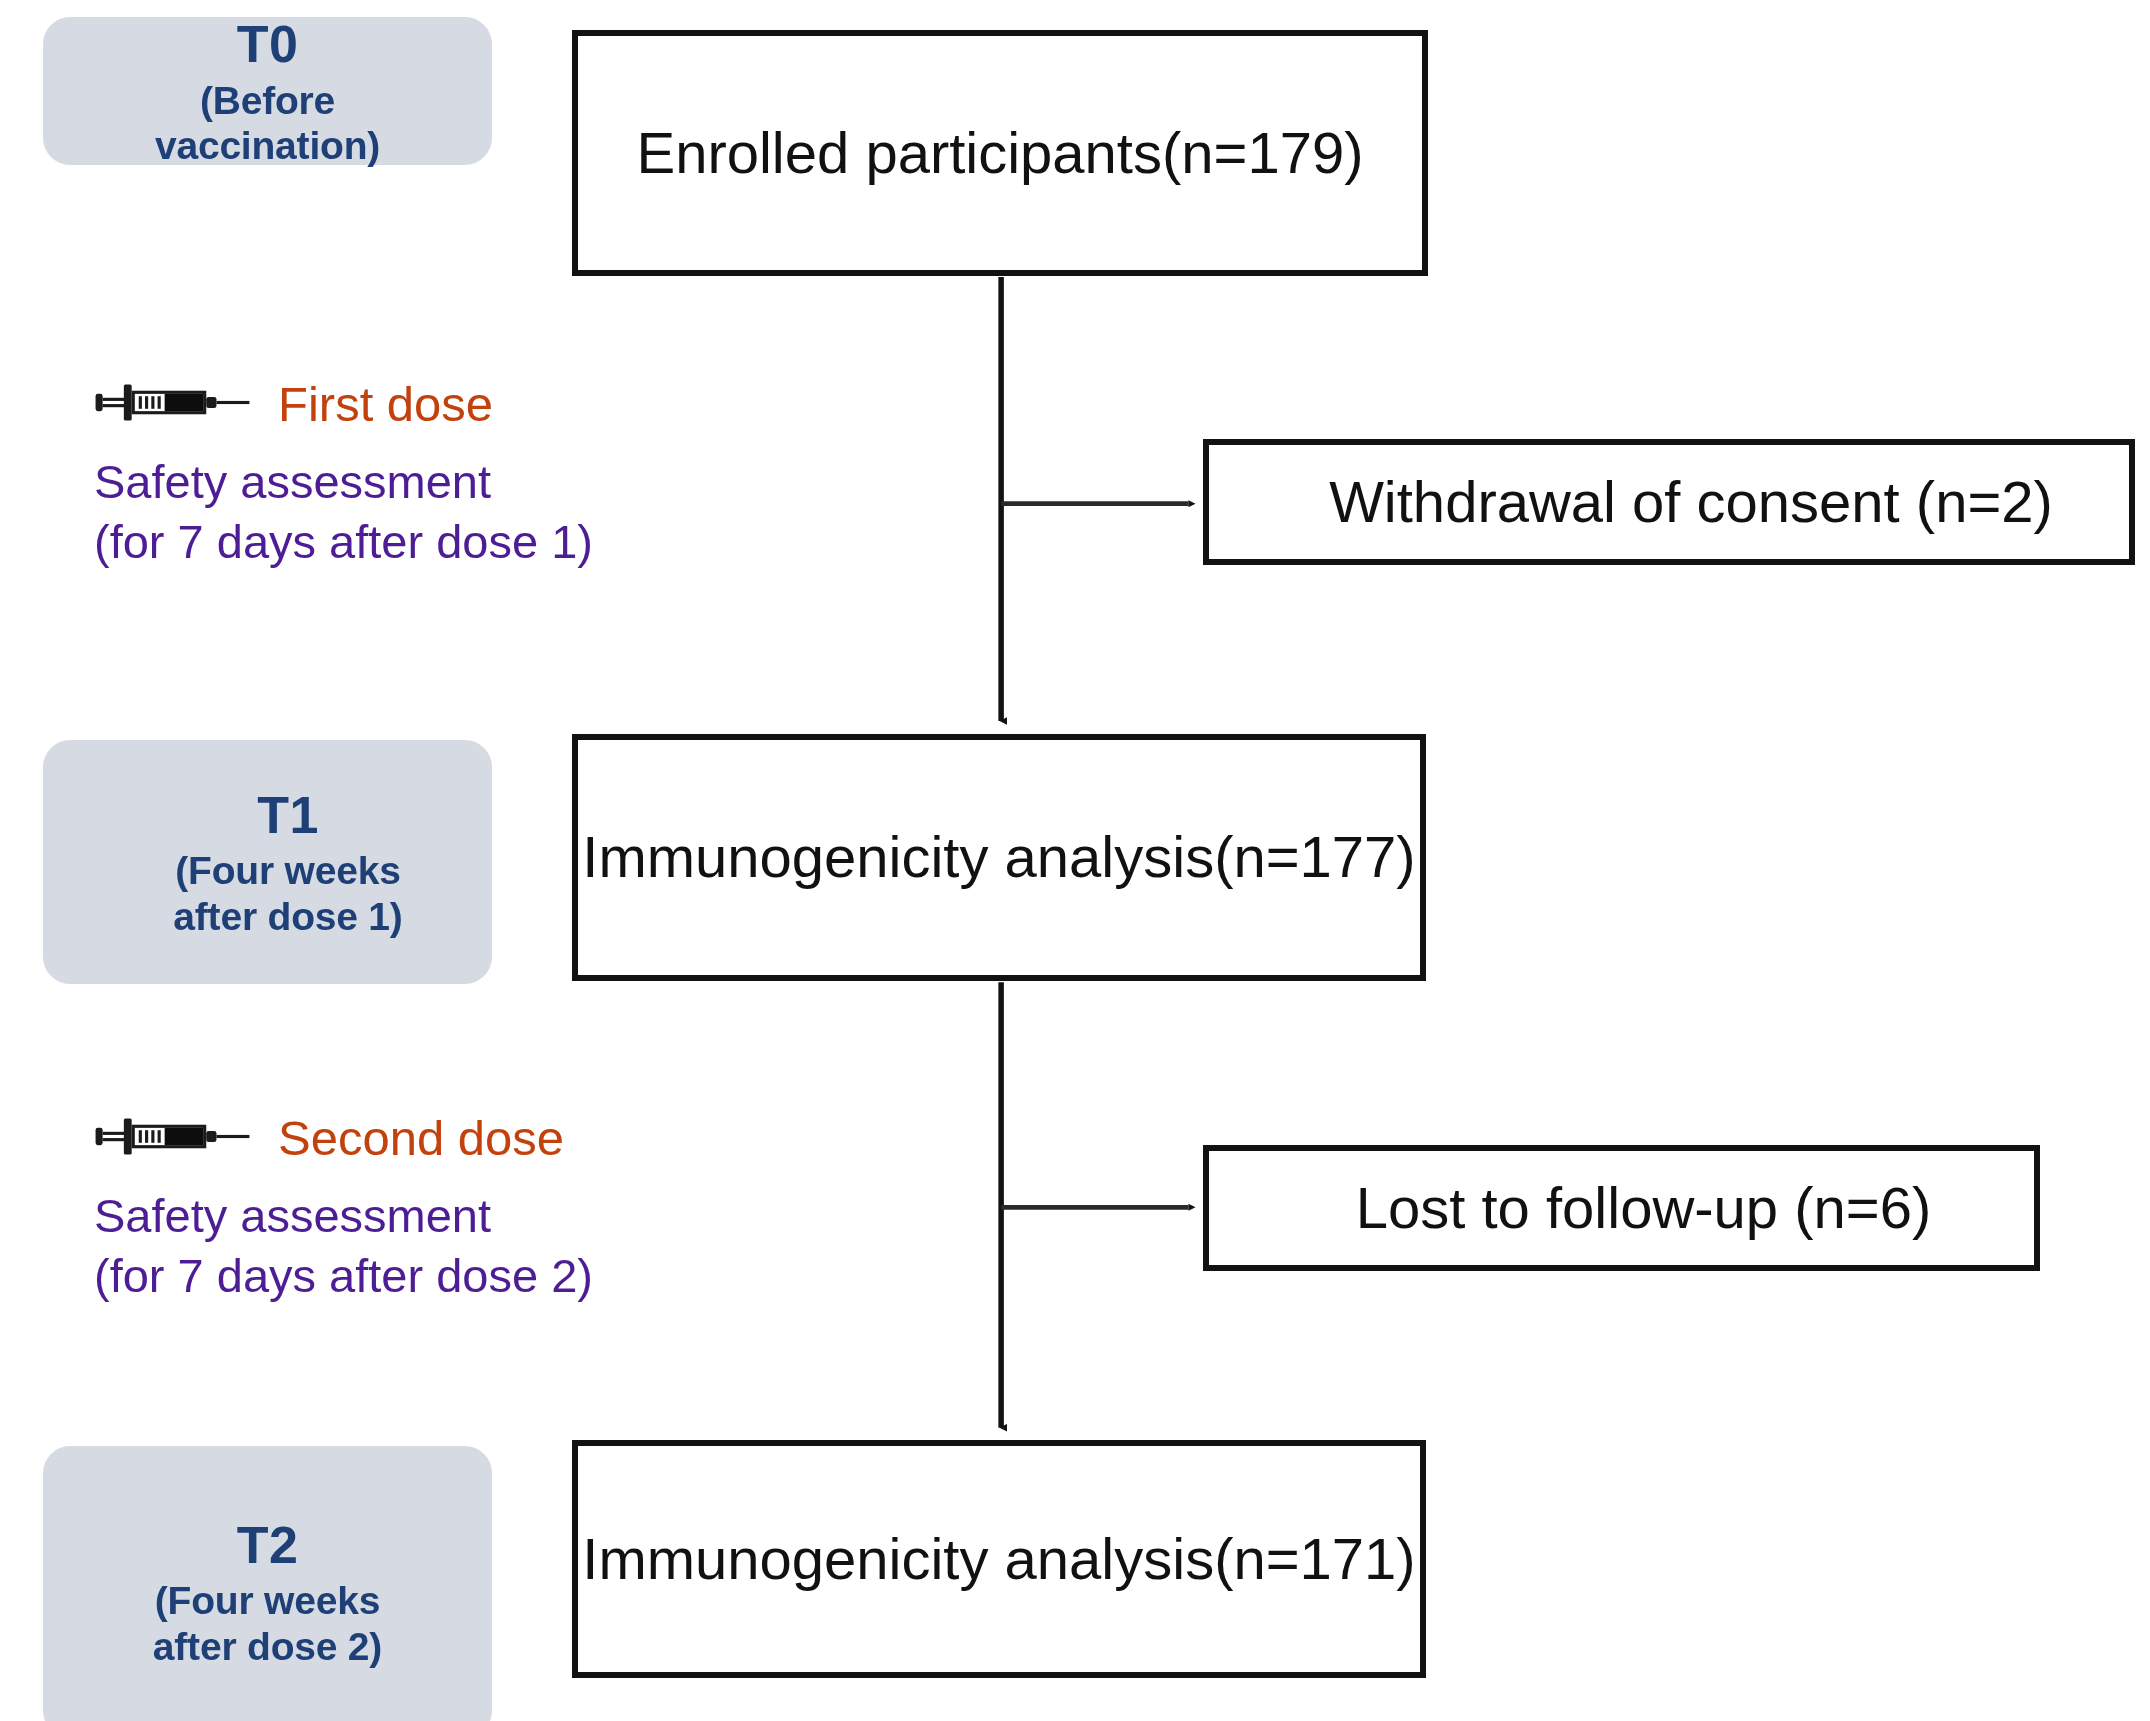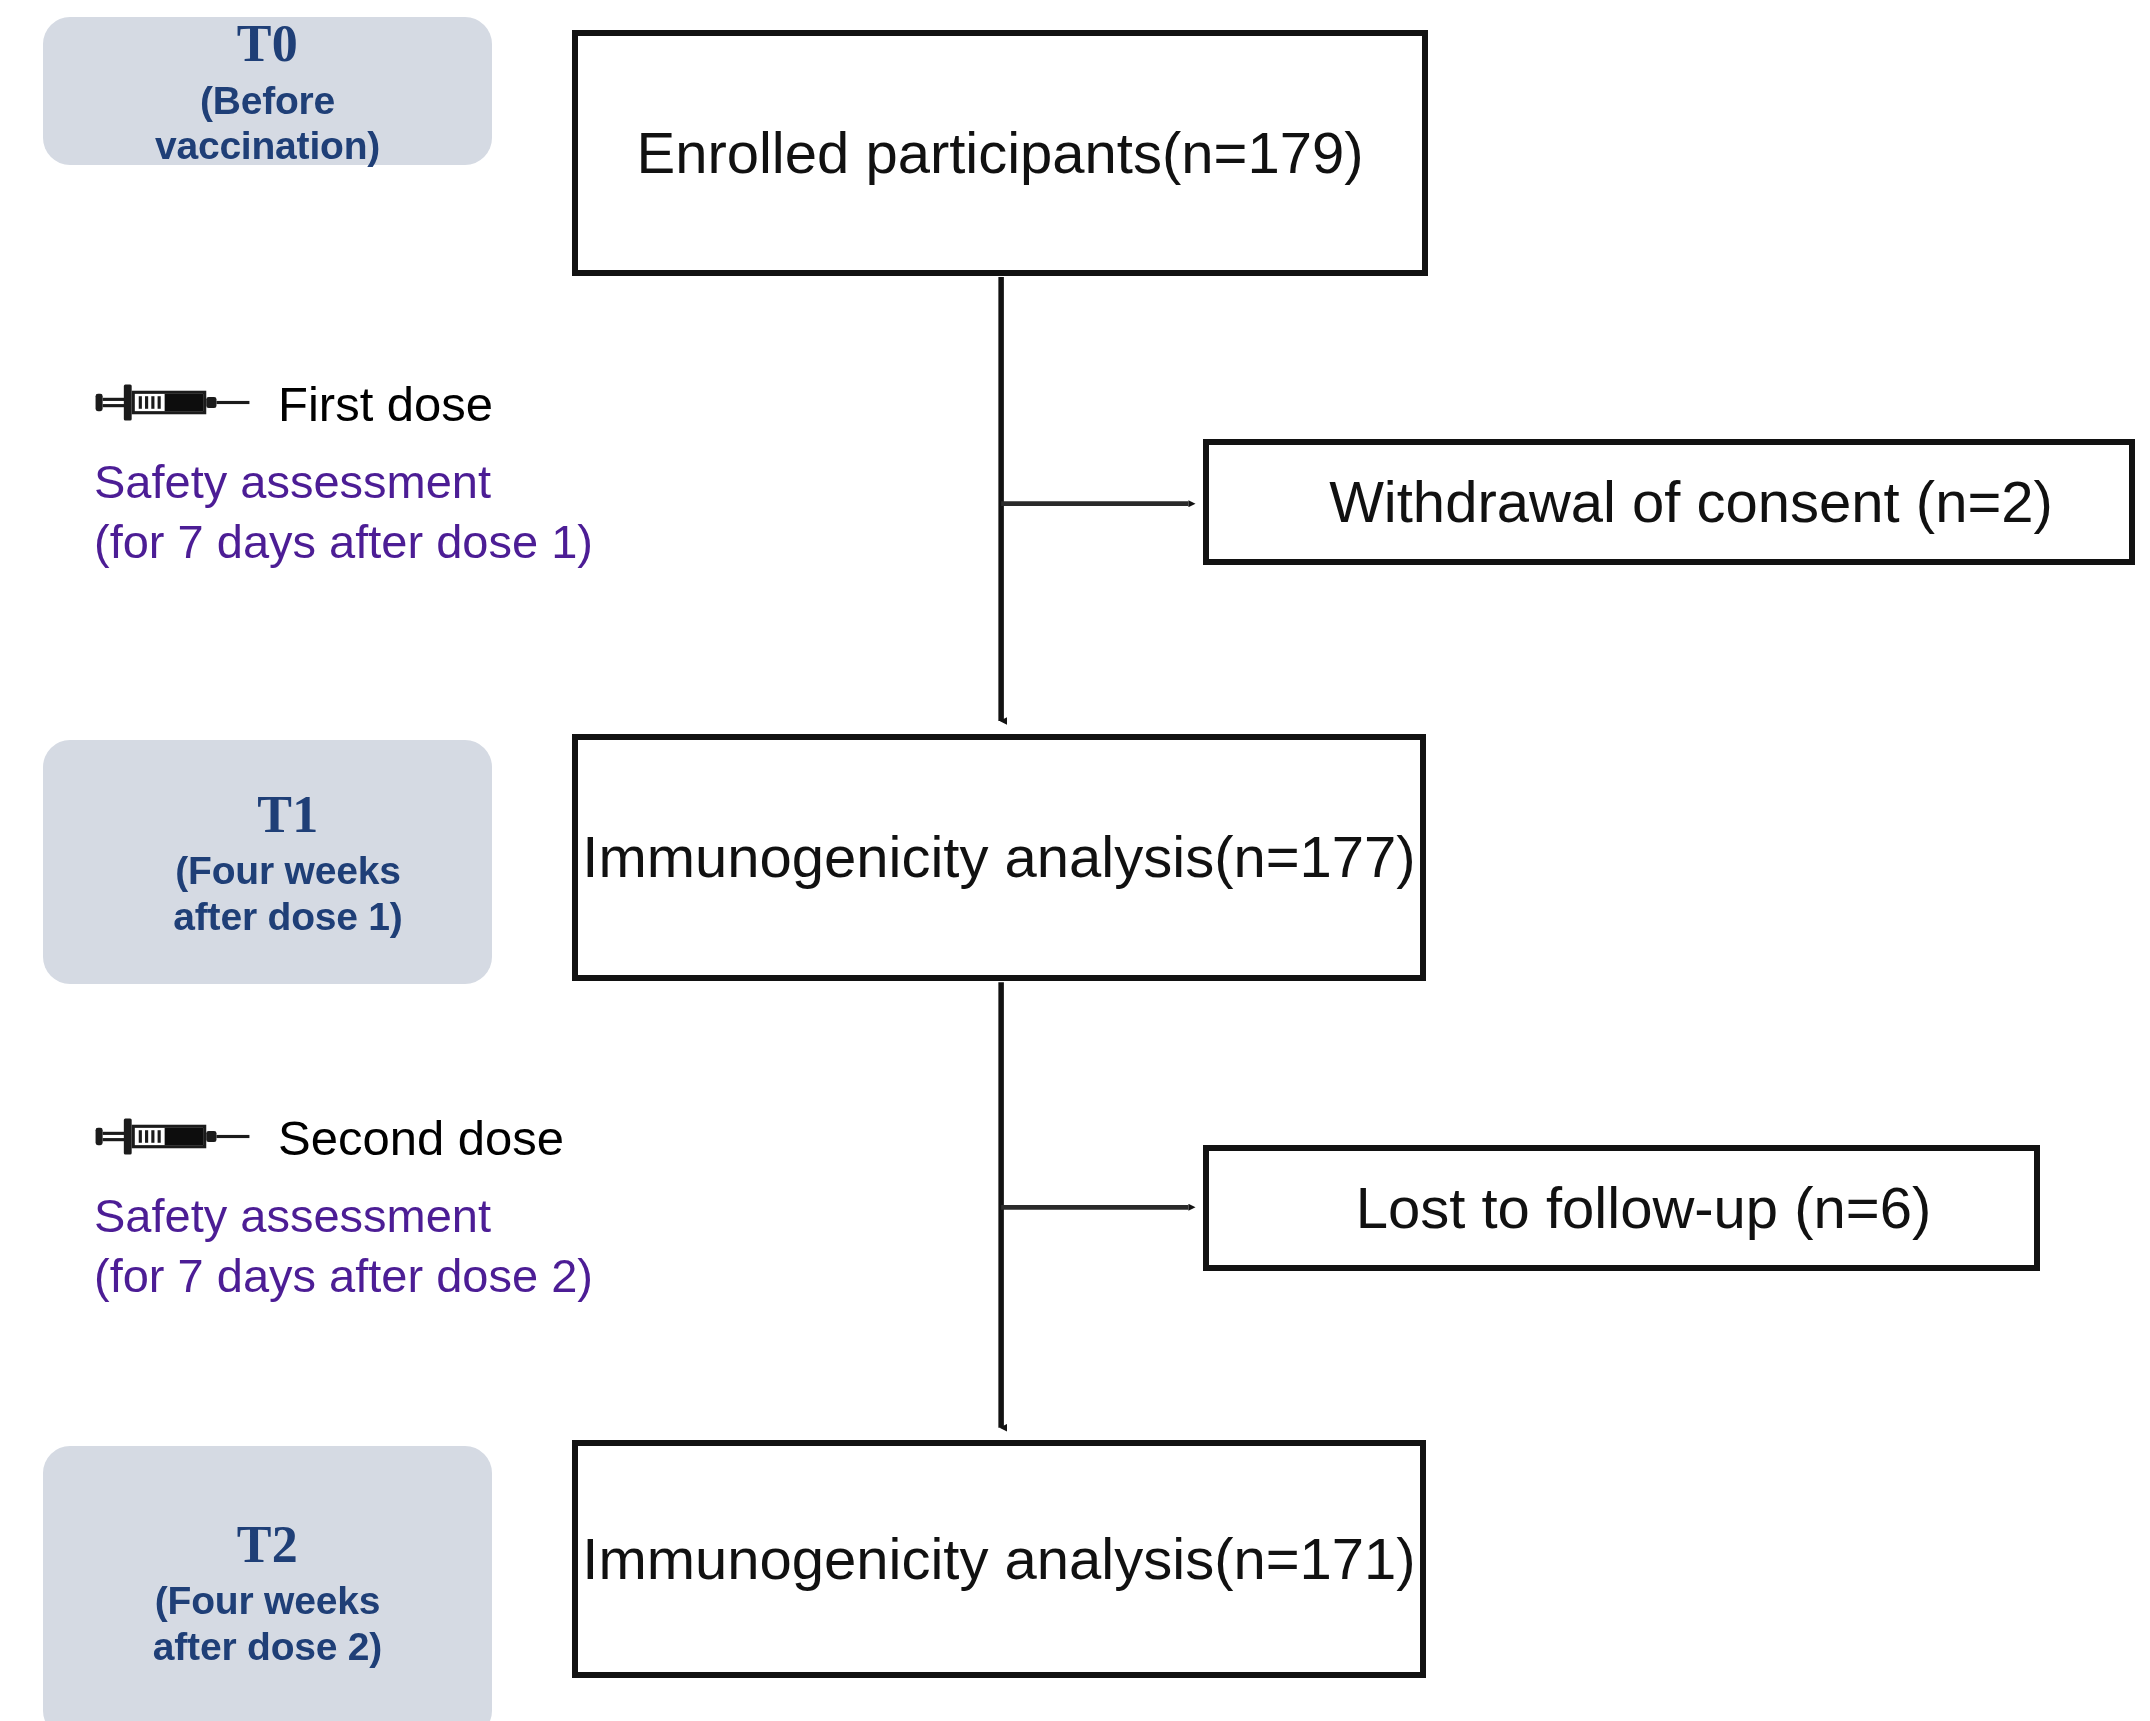--- a/index.html
+++ b/index.html
@@ -28,21 +28,20 @@
     justify-content: center;
     color: #1f3f77;
     text-align: center;
     line-height: 1.16;
   }
   .tp-code {
     font-size: 52px;
     font-weight: bold;
     letter-spacing: 0.4px;
     margin-bottom: 3.1px;
-    font-family: Liberation Serif, serif;
   }
   .tp-sub {
     font-size: 39px;
     font-weight: bold;
     letter-spacing: -0.2px;
   }
 
   
   .flow-box {
     position: absolute;
@@ -63,21 +62,21 @@
 
   
   .dose-block { position: absolute; }
   .dose-row {
     display: flex;
     align-items: center;
     gap: 27px;
   }
   .dose-label {
     font-size: 49px;
-    color: #000000;
+    color: #c2410c;
     white-space: nowrap;
   }
   .safety-text {
     margin-top: 20px;
     font-size: 47px;
     color: #4c1d95;
     line-height: 1.28;
     white-space: nowrap;
   }
   .safety-text .ln { display: block; }

